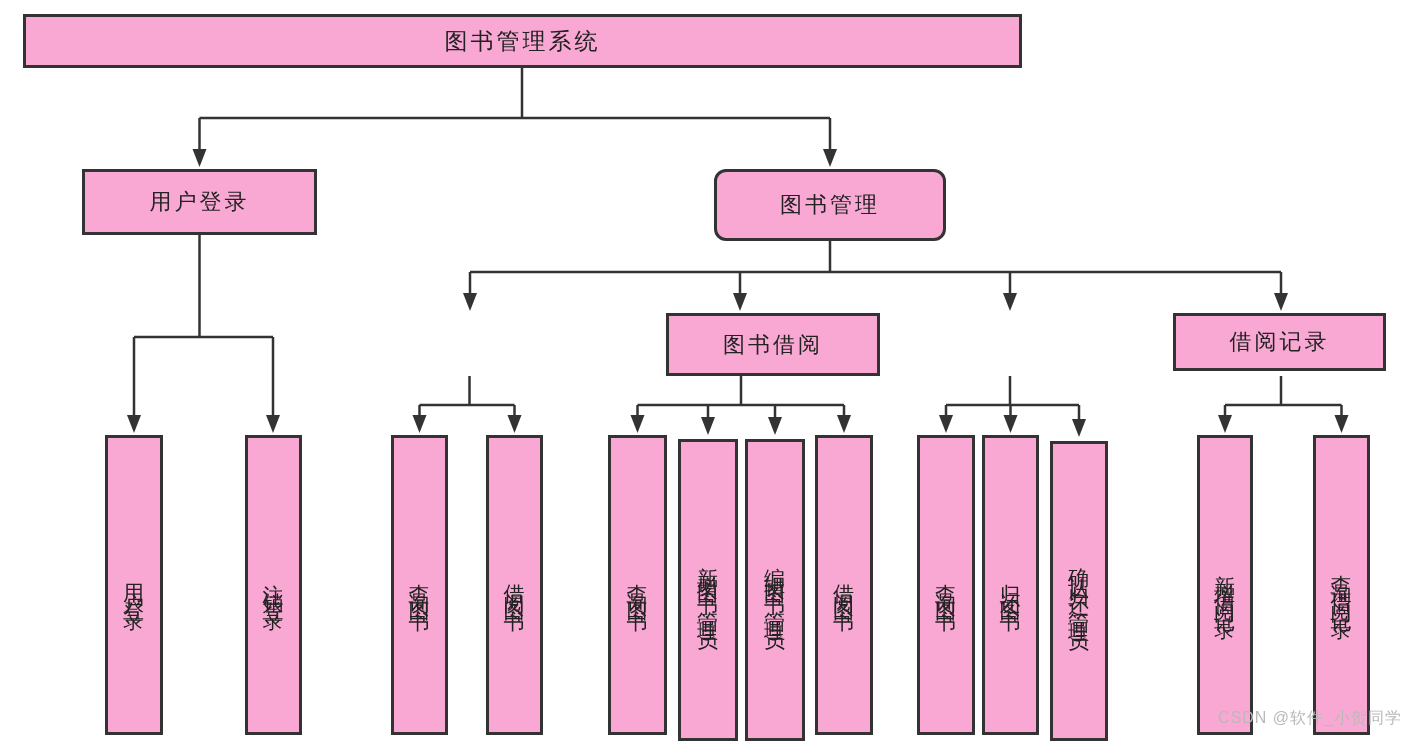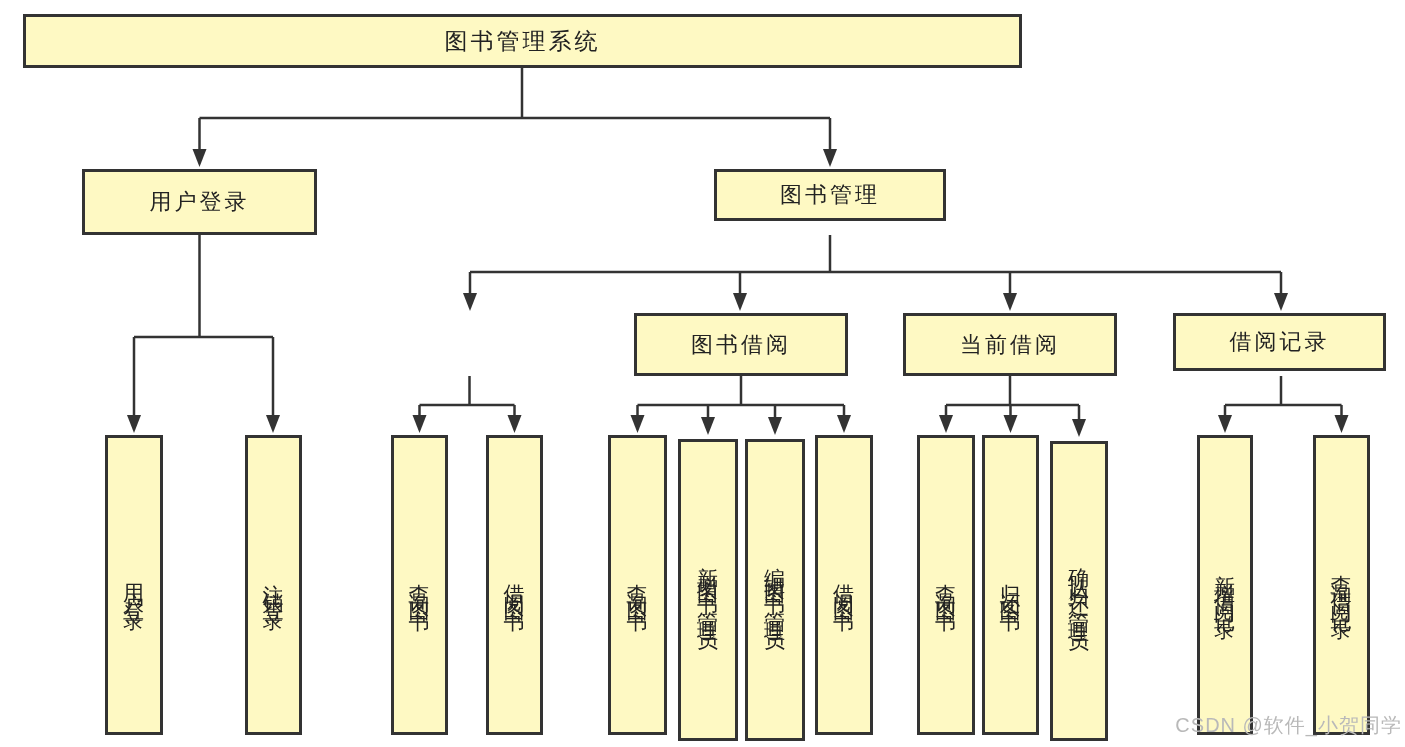--- a/index.html
+++ b/index.html
@@ -21,21 +21,21 @@
   }
   .connectors {
     position: absolute;
     left: 0; top: 0;
     width: 1405px; height: 747px;
     color: var(--line);
   }
   .node {
     position: absolute;
     border: 3px solid var(--border);
-    background: #fef9c3;
+    background: #f9a8d4;
     display: flex;
     align-items: center;
     justify-content: center;
     text-align: center;
     color: var(--text);
   }
   .node.h {
     font-size: 22px;
     letter-spacing: 3px;
     white-space: nowrap;
@@ -45,22 +45,22 @@
     writing-mode: vertical-lr;
     text-orientation: mixed;
     font-size: 21px;
     letter-spacing: 9px;
     line-height: 1;
     white-space: nowrap;
   }
   .watermark {
     position: absolute;
     right: 3px;
-    bottom: 8px;
-    font-size: 20px;
+    bottom: 18px;
+    font-size: 16px;
     letter-spacing: 1px;
     color: var(--watermark);
     z-index: 10;
     white-space: nowrap;
   }
 </style>
 </head>
 <body>
 
 <div class="canvas">
@@ -131,24 +131,23 @@
       <polygon points="1003.5,415 1017.5,415 1010.5,433"></polygon>
       <polygon points="1072,419 1086,419 1079,437"></polygon>
       <polygon points="1218,415 1232,415 1225,433"></polygon>
       <polygon points="1334.5,415 1348.5,415 1341.5,433"></polygon>
     </g>
   </svg>
 
   <div class="node h root" style="left:23px; top:14px; width:999px; height:54px;">图书管理系统</div>
 
   <div class="node h" style="left:82px; top:169px; width:235px; height:66px;">用户登录</div>
-  <div class="node h" style="left:714px; top:169px; width:232px; height:52px;">图书管理</div>
+  <div class="node h" style="left:714px; top:169px; width:232px; height:72px;border-radius:12px;">图书管理</div>
 
-  <div class="node h" style="left:634px; top:313px; width:214px; height:63px;">图书借阅</div>
-  <div class="node h" style="left:903px; top:313px; width:214px; height:63px;">当前借阅</div>
+  <div class="node h" style="left:666px; top:313px; width:214px; height:63px;">图书借阅</div>
   <div class="node h" style="left:1173px; top:313px; width:213px; height:58px;">借阅记录</div>
 
   <div class="node leaf" style="left:105px; top:435px; width:58px; height:300px;">用户登录</div>
   <div class="node leaf" style="left:245px; top:435px; width:57px; height:300px;">注销登录</div>
 
   <div class="node leaf" style="left:391px; top:435px; width:57px; height:300px;">查询图书</div>
   <div class="node leaf" style="left:486px; top:435px; width:57px; height:300px;">借阅图书</div>
 
   <div class="node leaf" style="left:608px; top:435px; width:59px; height:300px;">查询图书</div>
   <div class="node leaf" style="left:678px; top:439px; width:60px; height:302px;">新增图书（管理员）</div>

